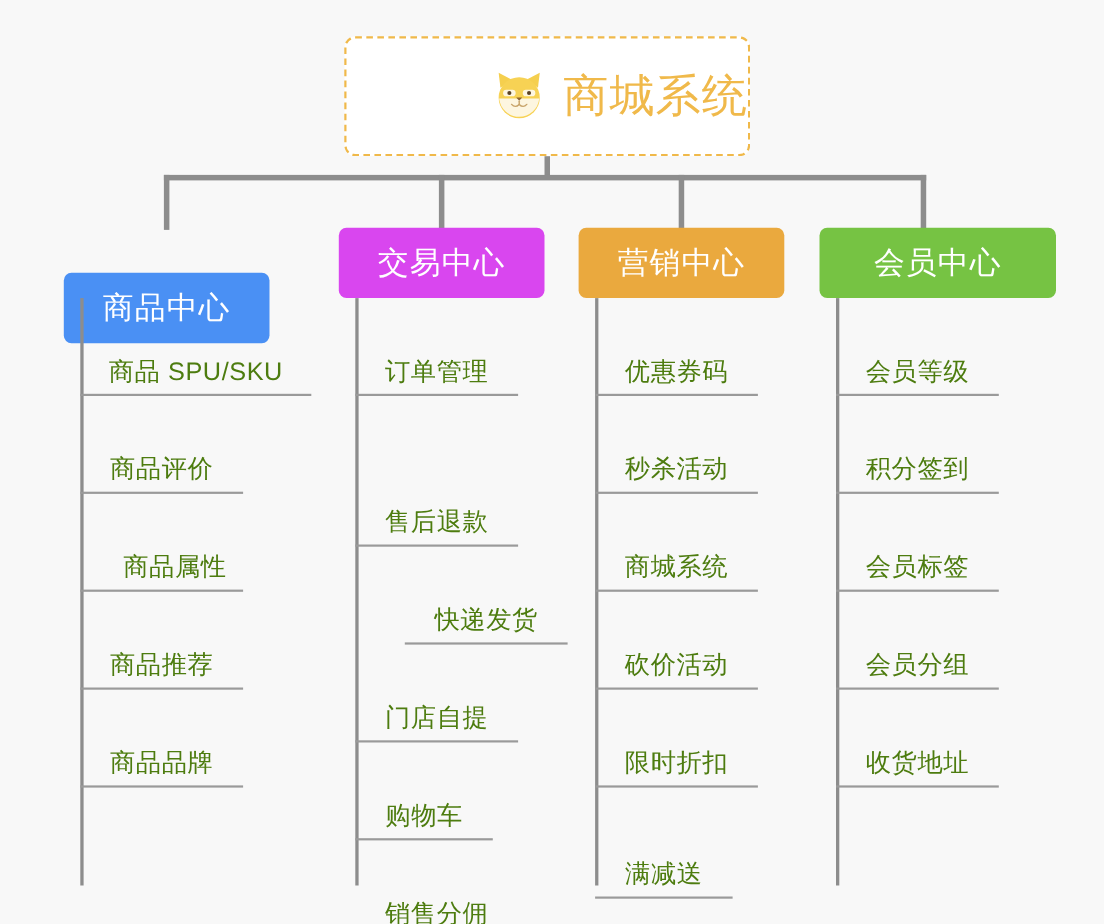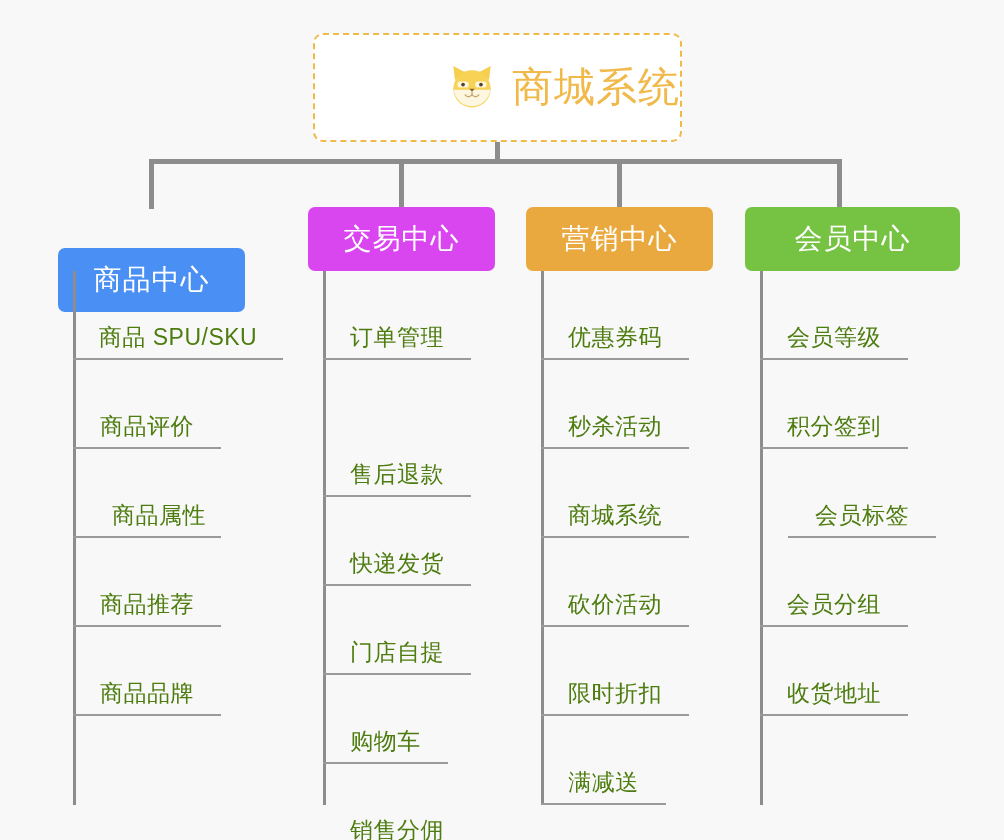--- a/index.html
+++ b/index.html
@@ -179,21 +179,21 @@
       <span>交易中心</span>
     </div>
     <div class="spine" style="left:15px; top:64px; height:534px;"></div>
     <div class="leaf-list">
       <div class="leaf" style="width:148px;">
         <span class="leaf-label">订单管理</span>
       </div>
       <div class="leaf" style="width:148px;margin-top:48px;">
         <span class="leaf-label">售后退款</span>
       </div>
-      <div class="leaf" style="width:148px;">
+      <div class="leaf" style="width:148px;margin-left:45px;">
         <span class="leaf-label">快递发货</span>
       </div>
       <div class="leaf" style="width:148px;">
         <span class="leaf-label">门店自提</span>
       </div>
       <div class="leaf" style="width:125px;">
         <span class="leaf-label">购物车</span>
       </div>
       <div class="leaf" style="width:148px;">
         <span class="leaf-label">销售分佣</span>
@@ -215,39 +215,39 @@
       </div>
       <div class="leaf" style="width:148px;">
         <span class="leaf-label">商城系统</span>
       </div>
       <div class="leaf" style="width:148px;">
         <span class="leaf-label">砍价活动</span>
       </div>
       <div class="leaf" style="width:148px;">
         <span class="leaf-label">限时折扣</span>
       </div>
-      <div class="leaf" style="width:125px;">
+      <div class="leaf" style="width:125px;margin-top:12px;">
         <span class="leaf-label">满减送</span>
       </div>
     </div>
   </div>
 
   <div class="column" style="left:745px;">
     <div class="cat-box" style="width:215px; background:#76c343;">
       <span>会员中心</span>
     </div>
     <div class="spine" style="left:15px; top:64px; height:534px;"></div>
     <div class="leaf-list">
       <div class="leaf" style="width:148px;">
         <span class="leaf-label">会员等级</span>
       </div>
       <div class="leaf" style="width:148px;">
         <span class="leaf-label">积分签到</span>
       </div>
-      <div class="leaf" style="width:148px;margin-left:28px;">
+      <div class="leaf" style="width:148px;">
         <span class="leaf-label">会员标签</span>
       </div>
       <div class="leaf" style="width:148px;">
         <span class="leaf-label">会员分组</span>
       </div>
       <div class="leaf" style="width:148px;">
         <span class="leaf-label">收货地址</span>
       </div>
     </div>
   </div>

